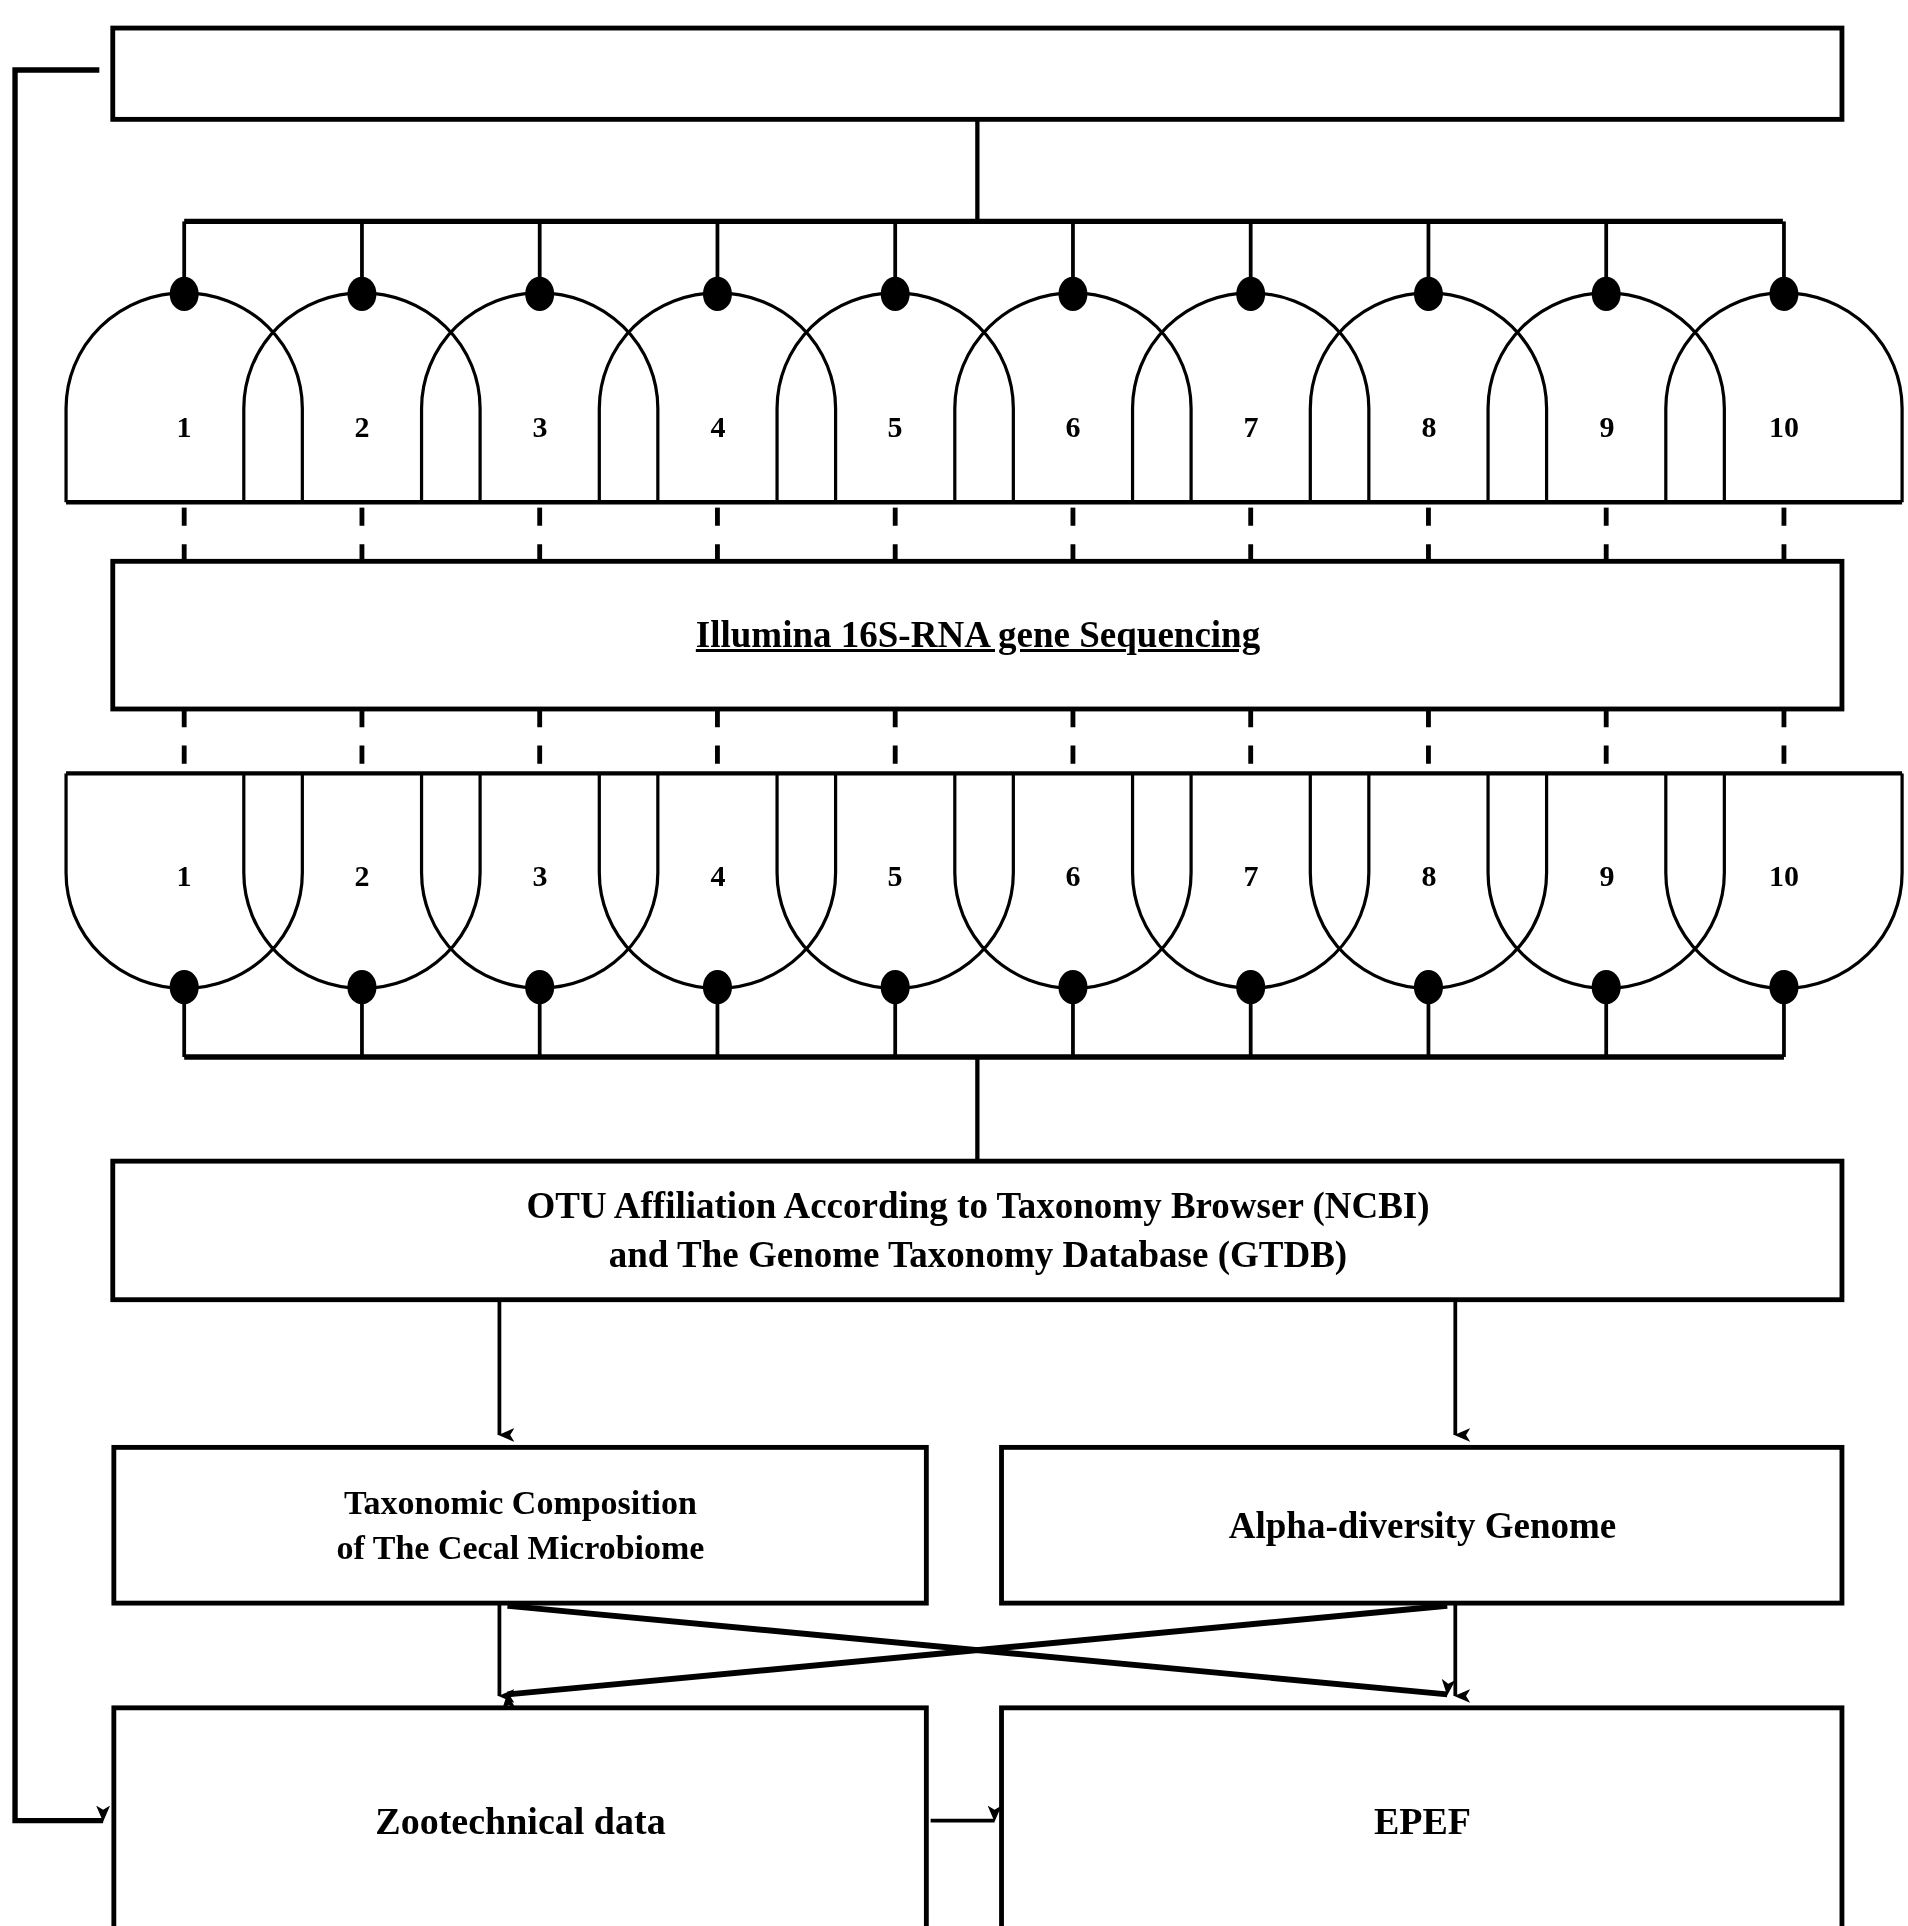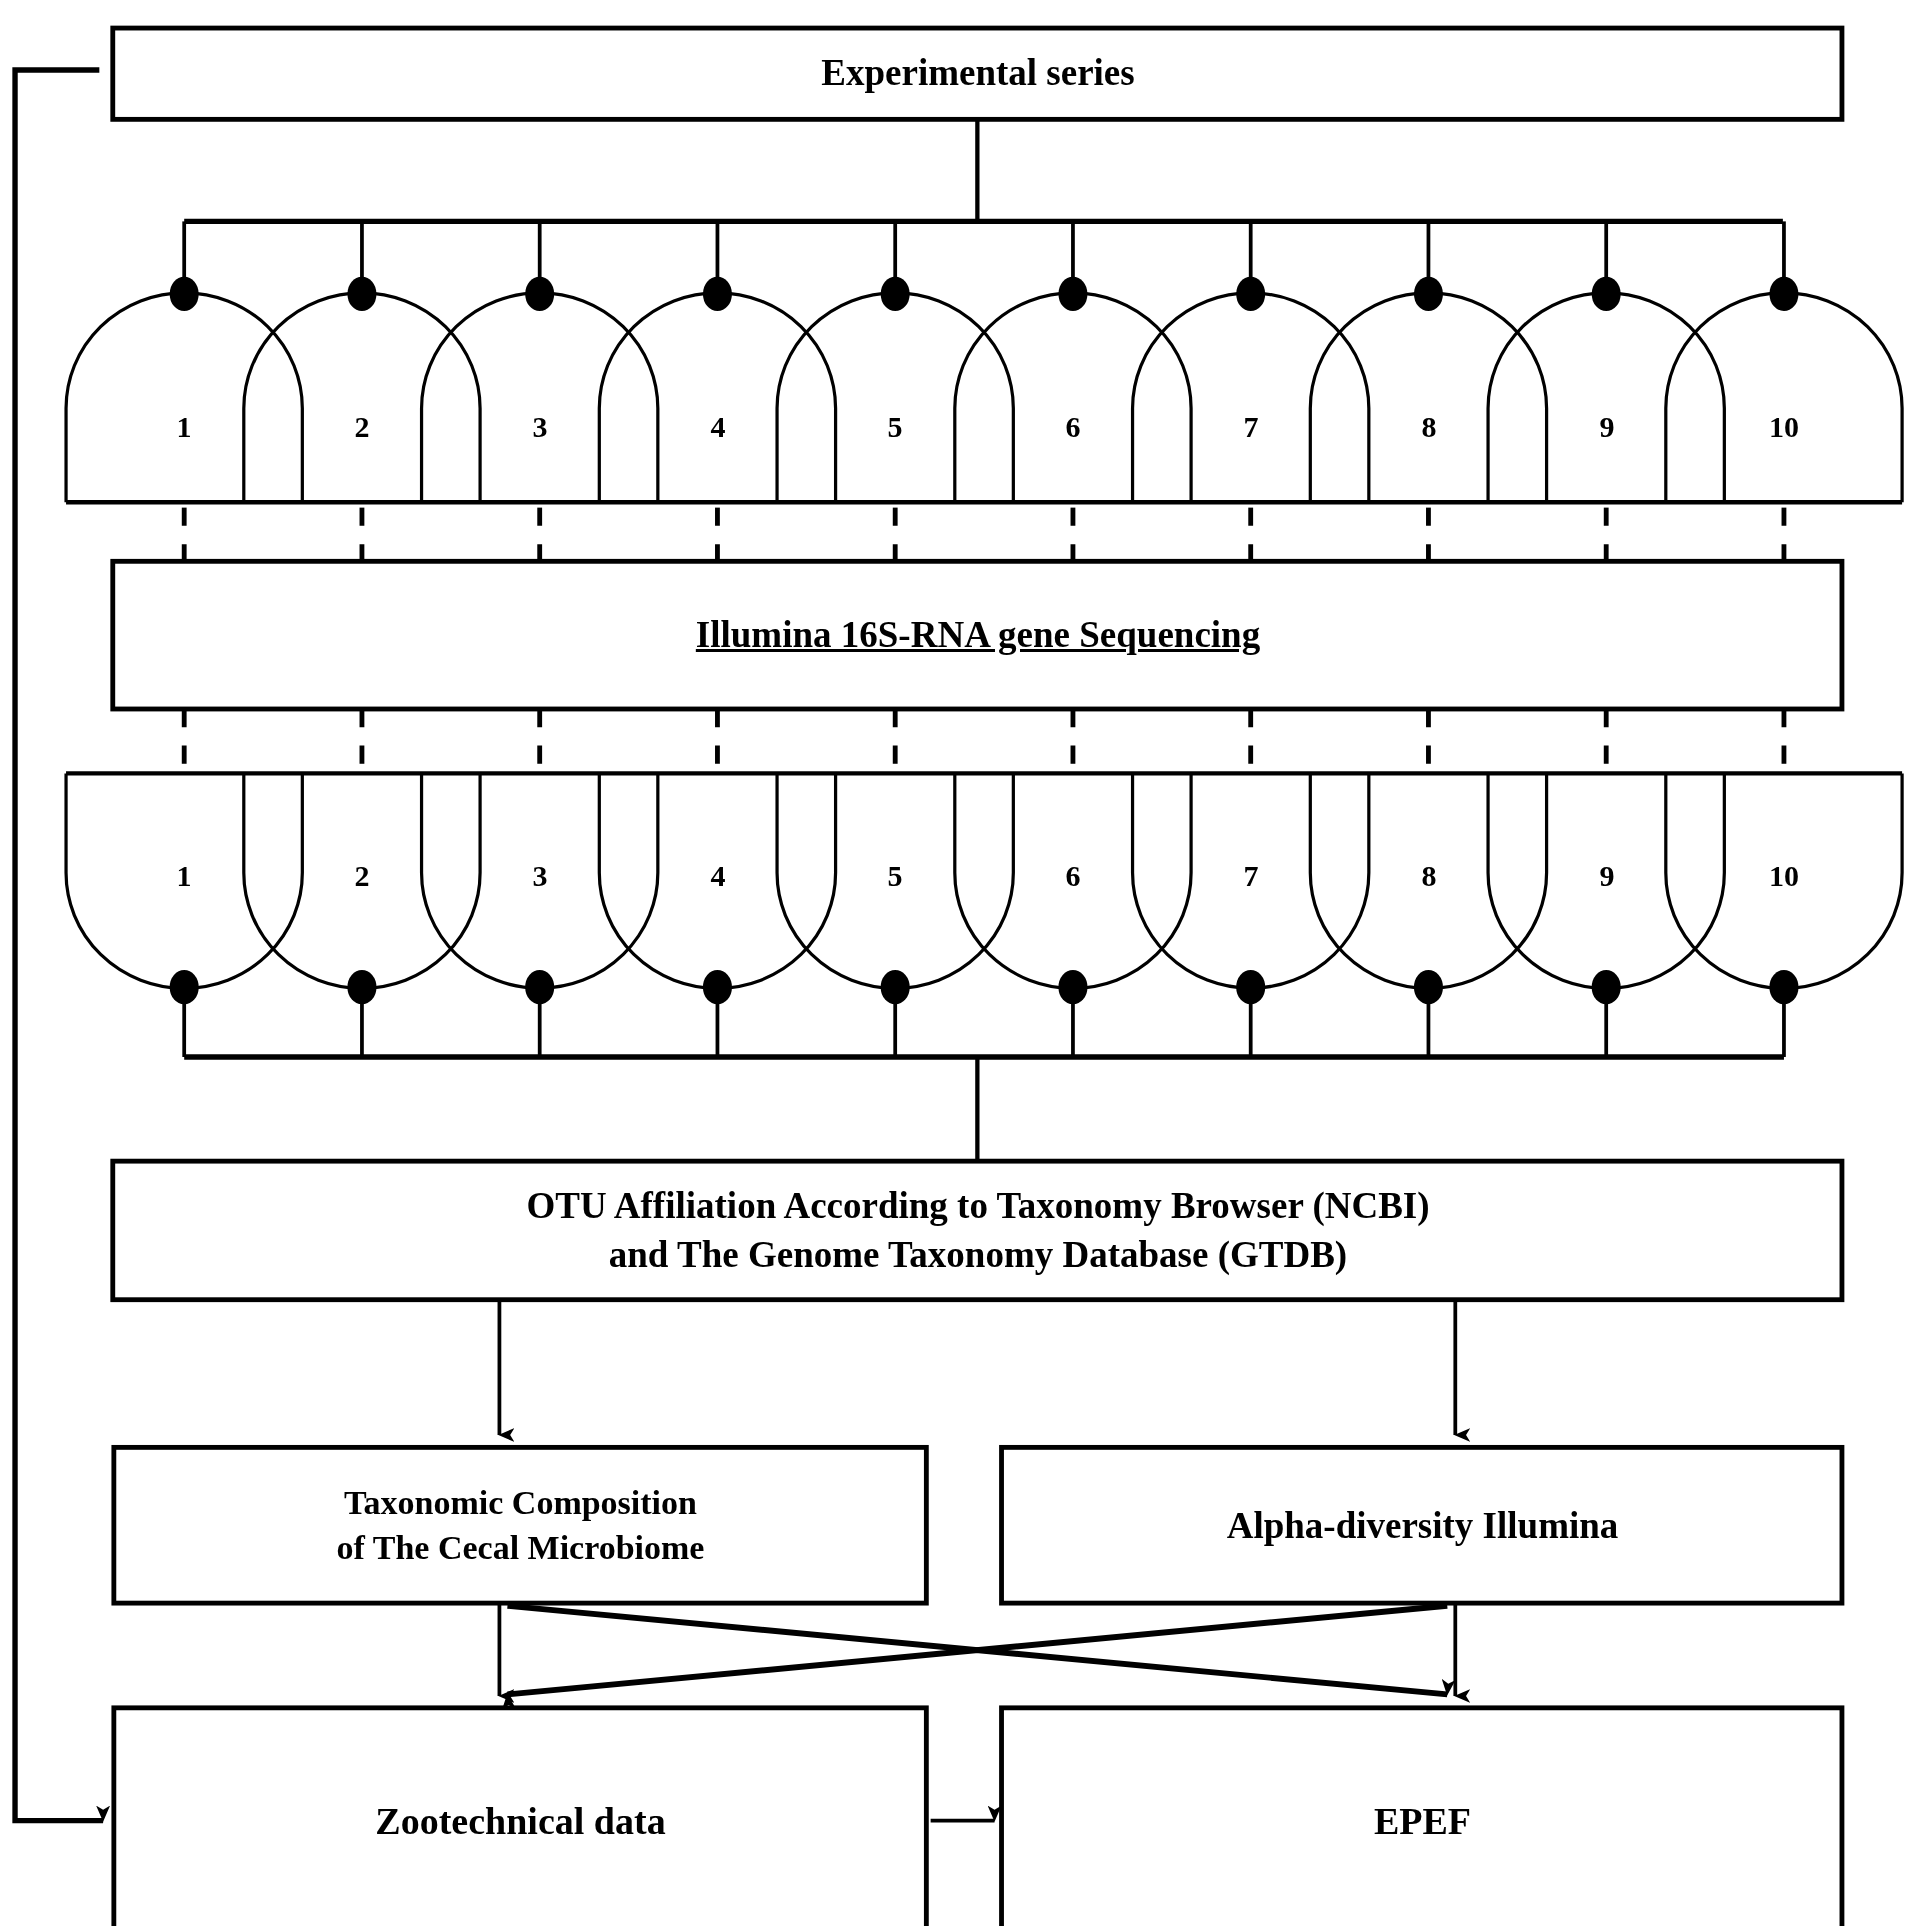--- a/index.html
+++ b/index.html
@@ -164,31 +164,30 @@
       <path d="M2710,2985 L2710,3158" stroke-width="7" marker-end="url(#arrowGen)"></path>
       <path d="M945,2990 L2695,3155" stroke-width="11" marker-end="url(#arrowGen)"></path>
       <path d="M2695,2990 L945,3155" stroke-width="11" marker-end="url(#arrowGen)"></path>
 
       <path d="M1733,3390 L1852,3390" stroke-width="7" marker-end="url(#arrowGen)"></path>
 
       <path d="M185,130 L28,130 L28,3390 L192,3390" stroke-width="10" marker-end="url(#arrowGen)"></path>
     </g>
   </svg>
 
-  <div class="boxlabel" style="left:113px;top:28px;width:1730px;height:91px;font-size:37px;">Experimental series</div>
 
   <div class="boxlabel" style="left:113px;top:561px;width:1730px;height:148px;font-size:37px;text-decoration:underline;">Illumina 16S-RNA gene Sequencing</div>
 
   <div class="boxlabel" style="left:113px;top:1161px;width:1730px;height:139px;font-size:37px;">OTU Affiliation According to Taxonomy Browser (NCBI)
 and The Genome Taxonomy Database (GTDB)</div>
 
   <div class="boxlabel" style="left:114px;top:1448px;width:813px;height:156px;font-size:34px;">Taxonomic Composition
 of The Cecal Microbiome</div>
 
-  <div class="boxlabel" style="left:1002px;top:1448px;width:841px;height:156px;font-size:37px;">Alpha-diversity Illumina</div>
+  <div class="boxlabel" style="left:1002px;top:1448px;width:841px;height:156px;font-size:37px;">Alpha-diversity Genome</div>
 
   <div class="boxlabel" style="left:114px;top:1708px;width:813px;height:226px;font-size:38px;">Zootechnical data</div>
 
   <div class="boxlabel" style="left:1002px;top:1708px;width:841px;height:226px;font-size:38px;">EPEF</div>
 
   <div class="numlabel" style="left:184px;top:427px;">1</div>
   <div class="numlabel" style="left:362px;top:427px;">2</div>
   <div class="numlabel" style="left:540px;top:427px;">3</div>
   <div class="numlabel" style="left:718px;top:427px;">4</div>
   <div class="numlabel" style="left:895px;top:427px;">5</div>

